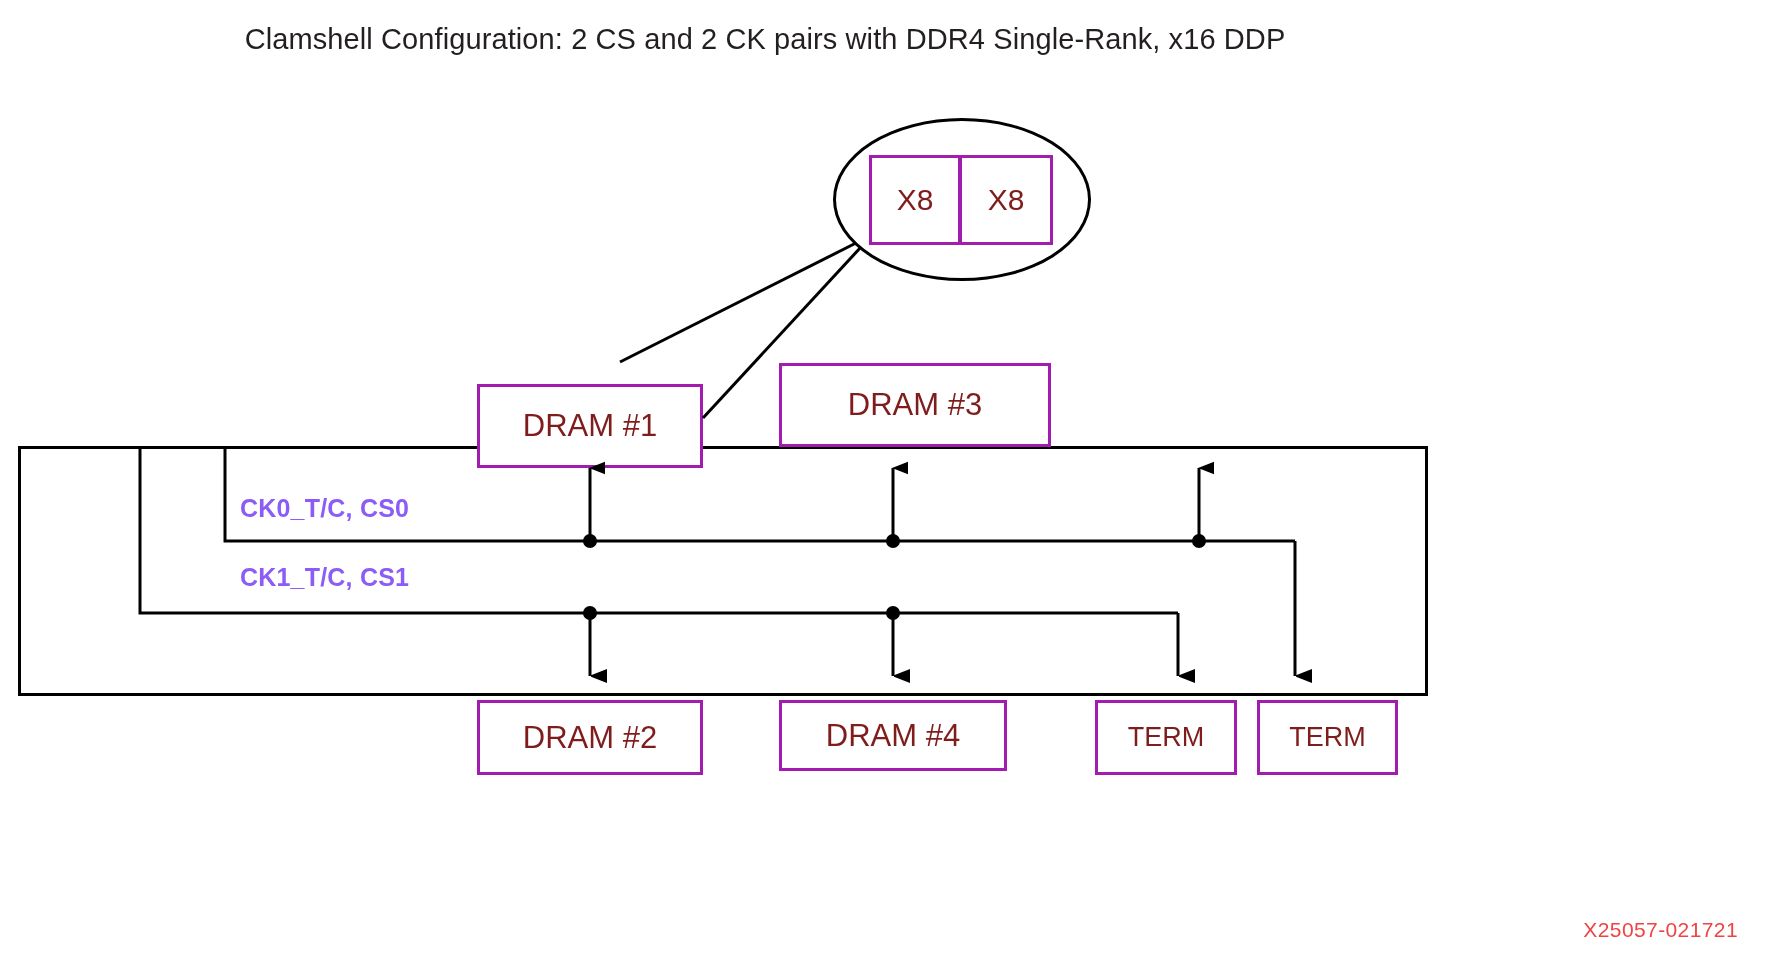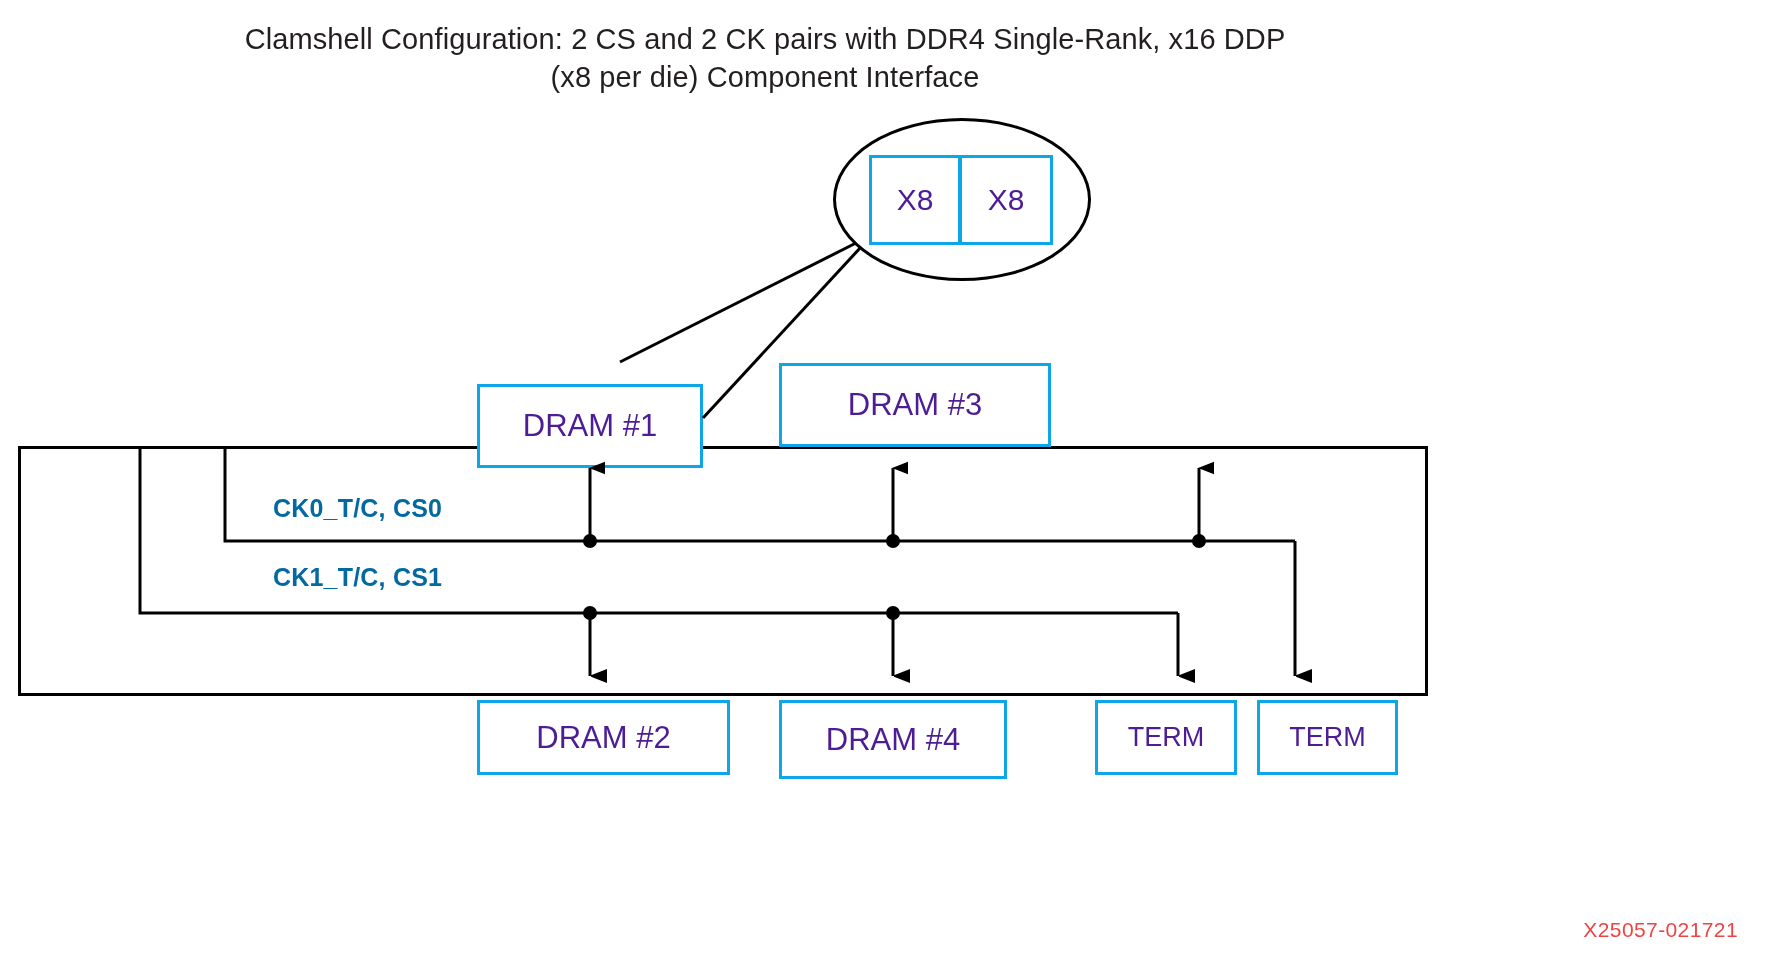--- a/index.html
+++ b/index.html
@@ -31,27 +31,27 @@
     color: #231f20;
     letter-spacing: 0.1px;
   }
   #title .line {
     display: block;
   }
   
   .node {
     position: absolute;
     box-sizing: border-box;
-    border: 3px solid #0ea5e9;
+    border: 3px solid #a21caf;
     background: #ffffff;
     display: flex;
     align-items: center;
     justify-content: center;
     font-size: 31px;
-    color: #4c1d95;
+    color: #7f1d1d;
     white-space: nowrap;
   }
   .node.gray {
     background: #d9d9d9;
   }
   .node.small {
     font-size: 27px;
     border-width: 3px;
     margin-left: 10px;
   }
@@ -89,61 +89,59 @@
     top: 0;
     width: 1766px;
     height: 974px;
     pointer-events: none;
   }
   
   .sig-label {
     position: absolute;
     font-size: 25px;
     font-weight: bold;
-    color: #0369a1;
+    color: #8b5cf6;
     white-space: nowrap;
     letter-spacing: 0.2px;
-    margin-left: 33px;
   }
   
   #footer-code {
     position: absolute;
     right: 28px;
     top: 918px;
     font-size: 21px;
     color: #ef4444;
     letter-spacing: 0.4px;
   }
 </style>
 </head>
 <body>
 
 <div id="stage">
 
   <div id="title">
     <span class="line">Clamshell Configuration: 2 CS and 2 CK pairs with DDR4 Single-Rank, x16 DDP</span>
-    <span class="line">(x8 per die) Component Interface</span>
   </div>
 
   <div id="callout-ellipse"></div>
 
   <div class="node die" style="left:869px; top:155px; width:92px; height:90px;">X8</div>
   <div class="node die" style="left:959px; top:155px; width:94px; height:90px;">X8</div>
 
   <div id="routing-frame"></div>
 
 
   <div class="node" style="left:477px; top:363px; width:226px; height:84px;margin-top:21px;">DRAM #1</div>
 
   <div class="node" style="left:779px; top:363px; width:272px; height:84px;">DRAM #3</div>
 
 
-  <div class="node" style="left:477px; top:700px; width:253px; height:75px;">DRAM #2</div>
+  <div class="node" style="left:477px; top:700px; width:226px; height:75px;">DRAM #2</div>
 
-  <div class="node" style="left:779px; top:700px; width:228px; height:79px;">DRAM #4</div>
+  <div class="node" style="left:779px; top:700px; width:228px; height:71px;">DRAM #4</div>
 
   <div class="node small" style="left:1085px; top:700px; width:142px; height:75px;">TERM</div>
 
   <div class="node small" style="left:1247px; top:700px; width:141px; height:75px;">TERM</div>
 
   <div class="sig-label" style="left:240px; top:494px;">CK0_T/C, CS0</div>
 
   <div class="sig-label" style="left:240px; top:563px;">CK1_T/C, CS1</div>
 
   <svg id="wires" viewBox="0 0 1766 974">

